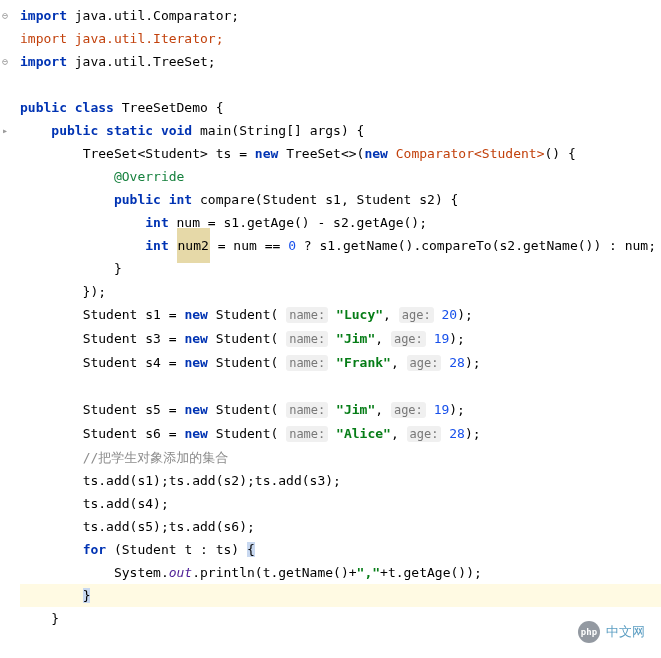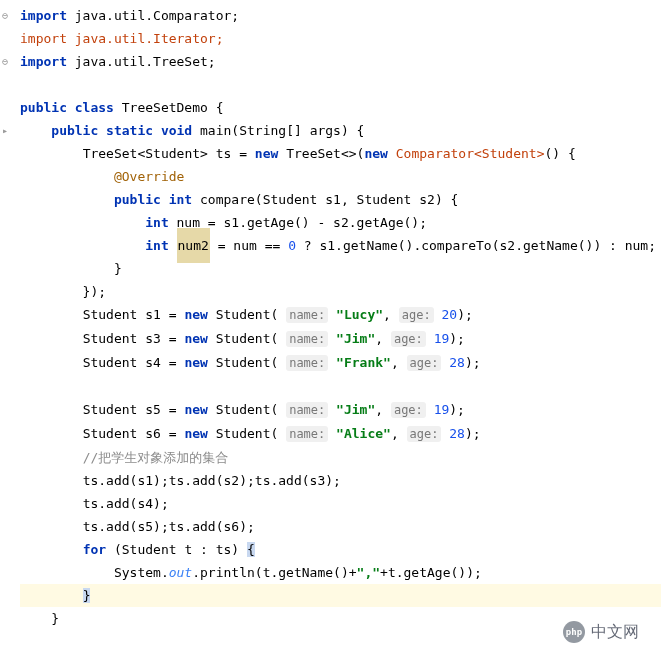--- a/index.html
+++ b/index.html
@@ -25,54 +25,54 @@
       position: relative;
     }
     .gutter-mark {
       position: absolute;
       left: -18px;
       color: #999;
       font-size: 10px;
     }
     .keyword { color: #0033b3; font-weight: bold; }
     .string { color: #067d17; font-weight: bold; }
-    .annotation { color: #a16207; }
-    .field { color: #3b82f6; font-style: italic; }
+    .annotation { color: #15803d; }
+    .field { color: #4c1d95; font-style: italic; }
     .param-hint { color: #787878; background: #f0f0f0; padding: 1px 3px; border-radius: 3px; font-size: 12px; }
     .number { color: #1750eb; }
     .comment { color: #8c8c8c; }
     .unused { color: #c2410c; }
     .highlight-var { background: #e6d9a8; padding: 10px 1px; }
     .cursor-line { background: #fffae3; }
     .brace-hl { background: #c8d8f0; }
     .watermark {
       position: absolute;
       bottom: 15px;
-      right: 22px;
+      right: 16px;
       display: flex;
       align-items: center;
       gap: 6px;
       opacity: 0.65;
     }
     .watermark-logo {
       width: 22px;
       height: 22px;
       background: #5a6470;
       border-radius: 11px;
       display: flex;
       align-items: center;
       justify-content: center;
       color: white;
       font-size: 9px;
       font-weight: bold;
     }
     .watermark-text {
-      color: #0f172a;
+      color: #0369a1;
       font-family: sans-serif;
-      font-size: 16px;
+      font-size: 13px;
     }
   </style>
 </head>
 <body>
 
 <div class="code-area">
   <div class="line"><span class="gutter-mark">⊖</span><span class="keyword">import</span> <span>java.util.Comparator</span>;</div>
   <div class="line"><span class="unused"><span>import</span> <span>java.util.Iterator</span>;</span></div>
   <div class="line"><span class="gutter-mark">⊖</span><span class="keyword">import</span> <span>java.util.TreeSet</span>;</div>
   <div class="line"> </div>

